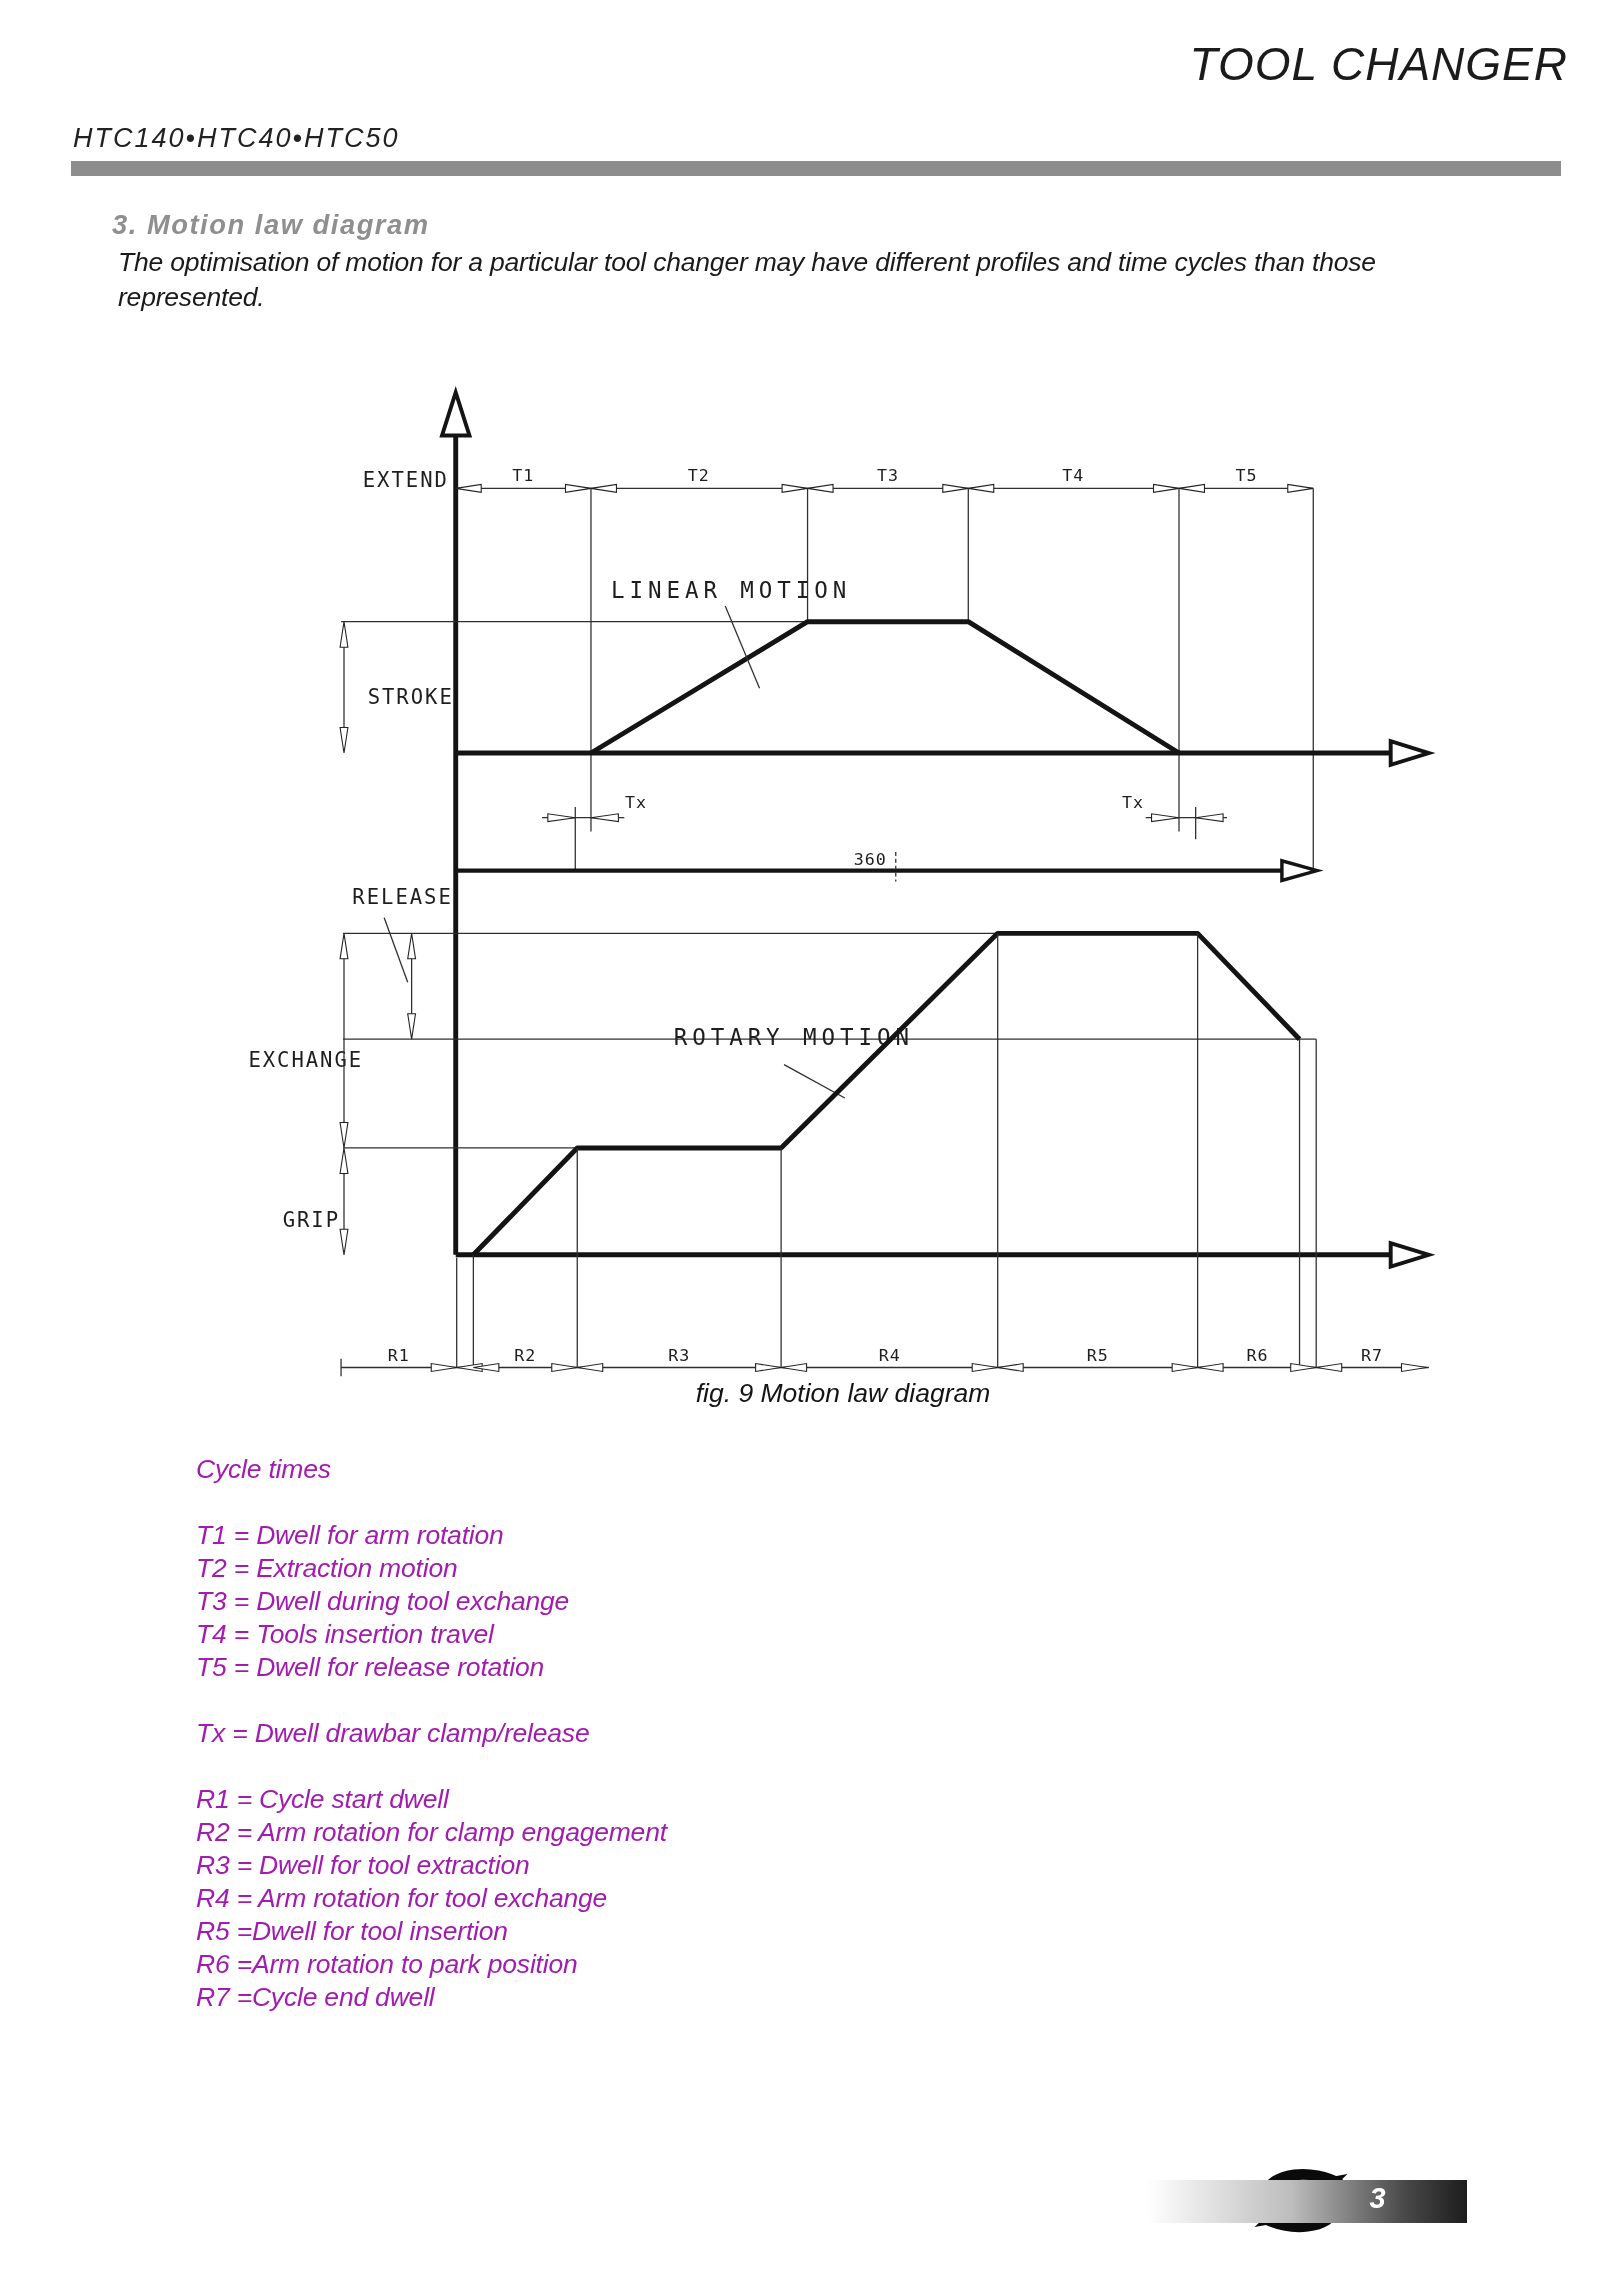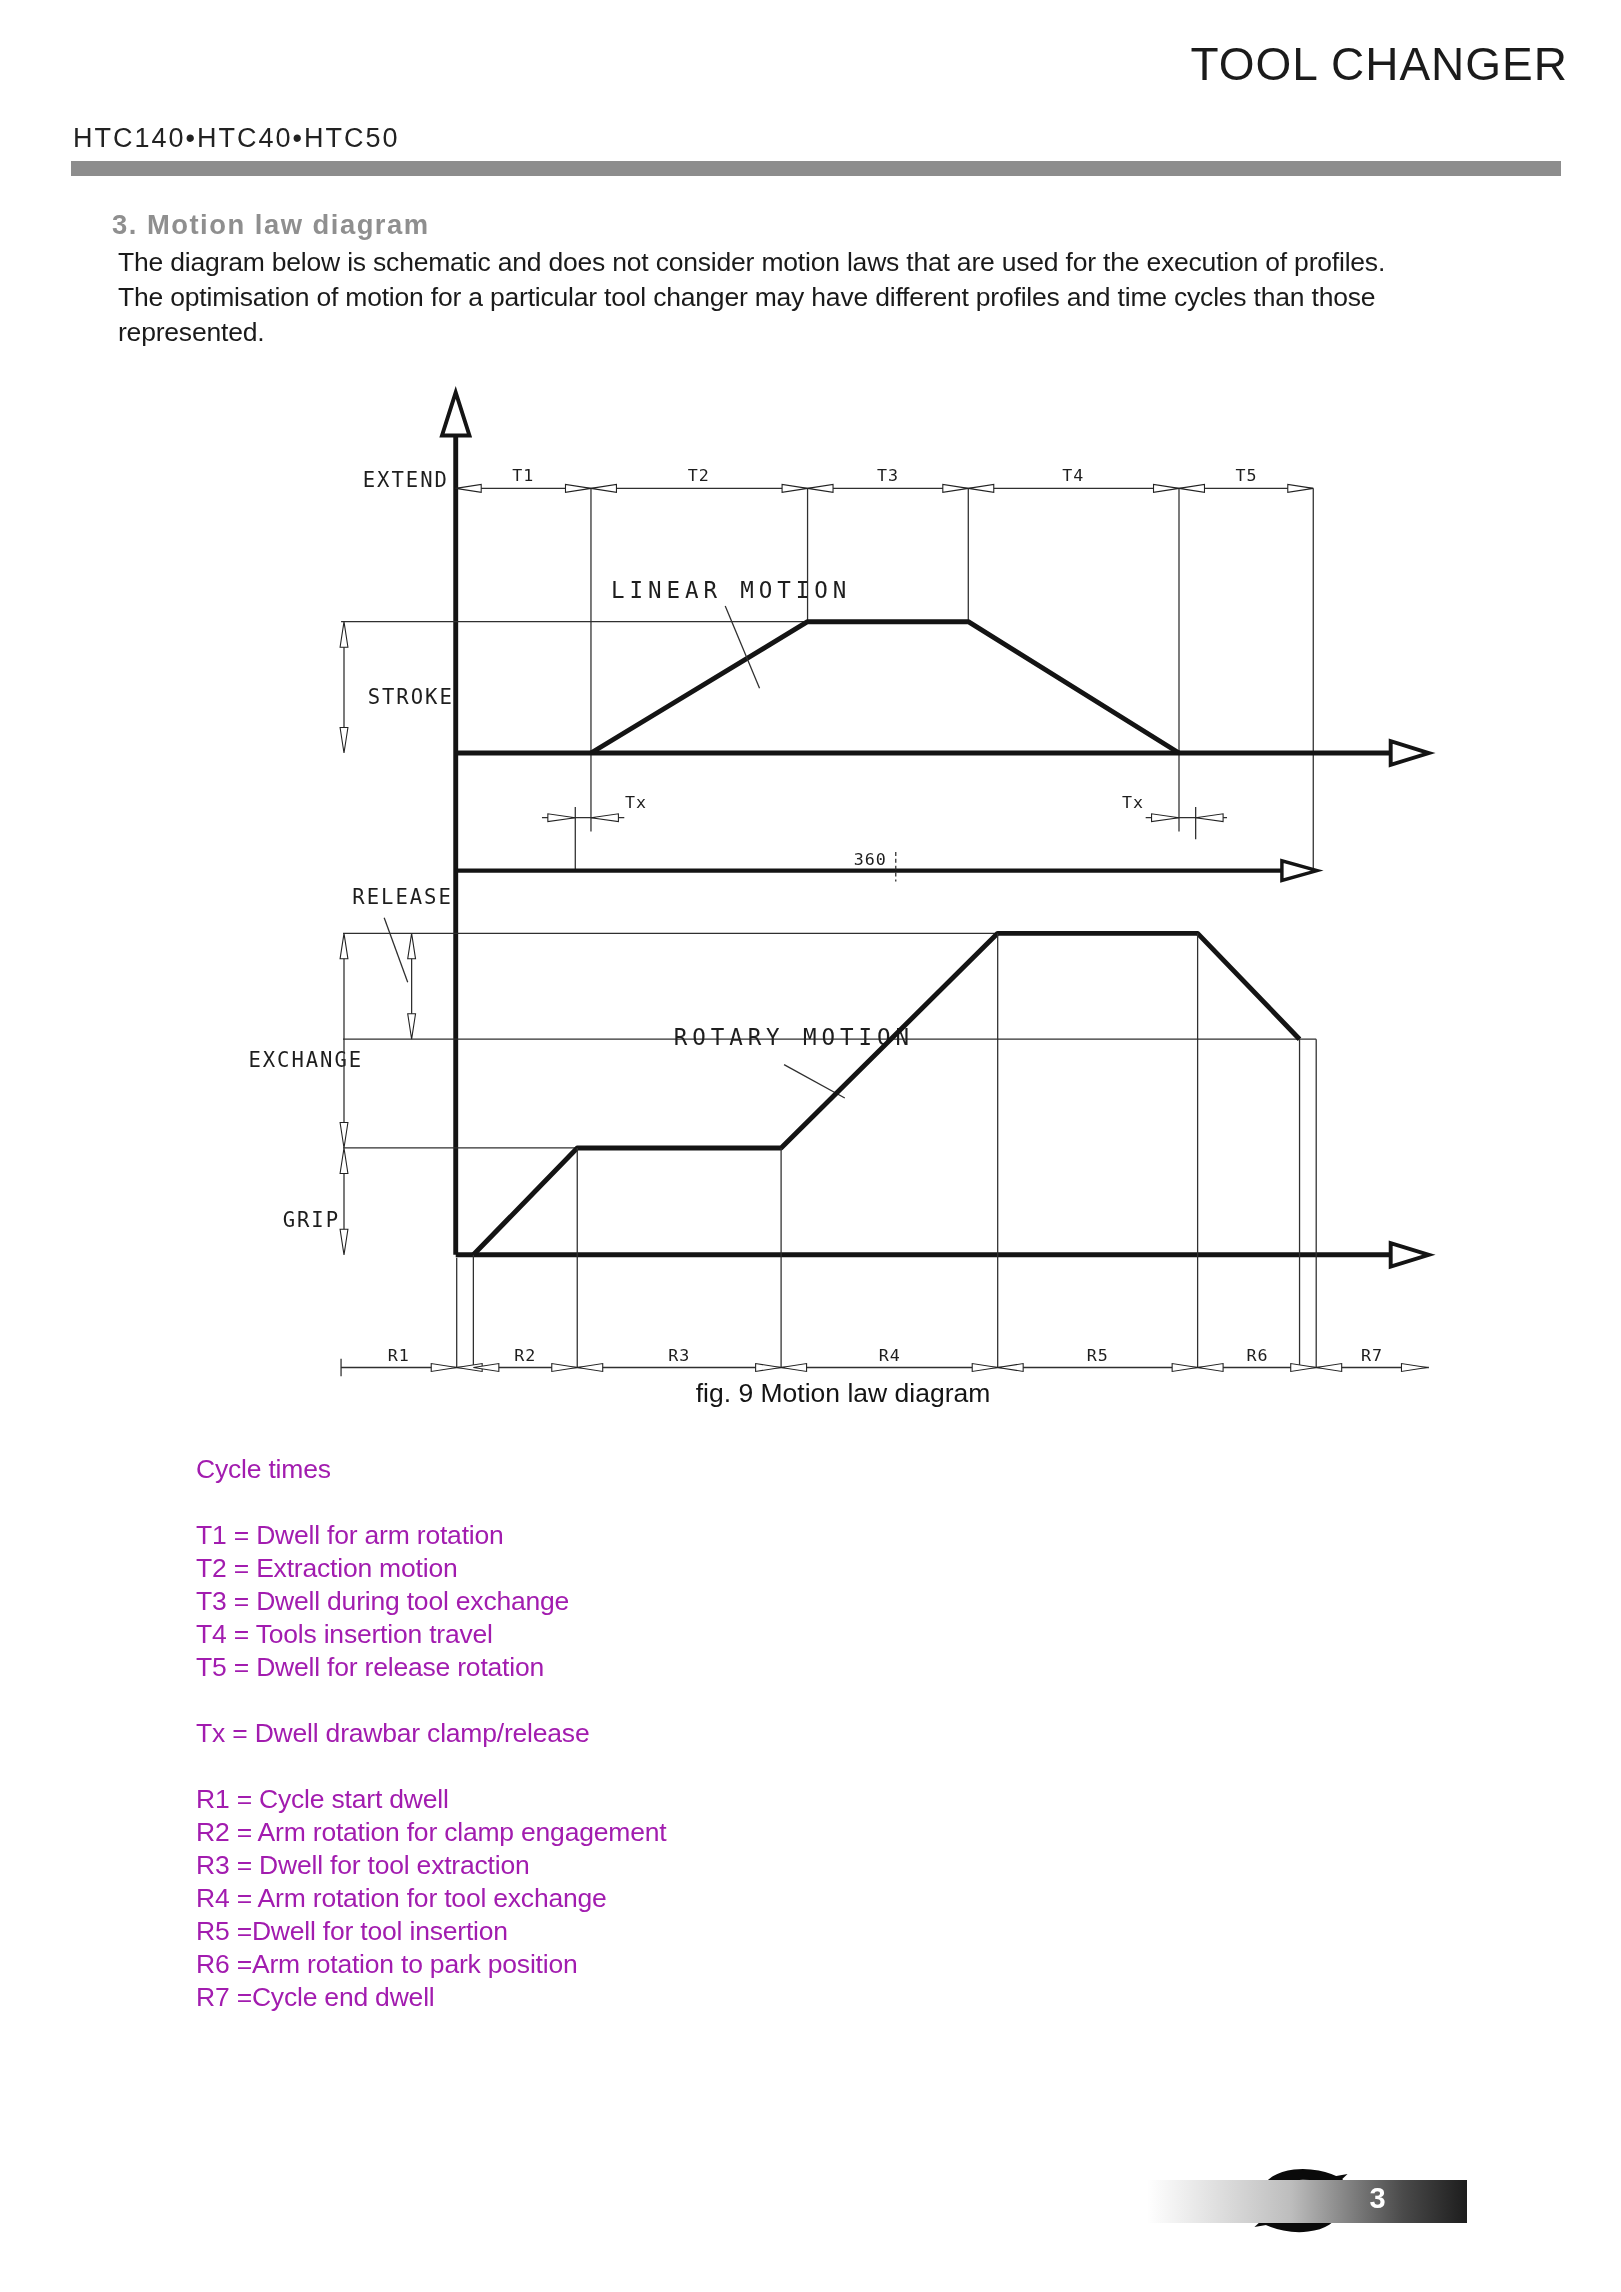--- a/index.html
+++ b/index.html
@@ -1,18 +1,18 @@
 <!DOCTYPE html>
 <html><head>
 <meta charset="utf-8">
 <style>
   html,body{margin:0;padding:0;background:#e8e8e8;}
   .page{position:relative;width:1621px;height:2293px;background:#ffffff;margin:0 auto;
         font-family:"Liberation Sans",sans-serif;color:#1c1c1c;overflow:hidden;}
-  .abs{position:absolute;}
+  .abs{position:absolute;font-style:italic;}
   .doc-title{left:0;top:37px;width:1568px;text-align:right;font-size:46px;letter-spacing:1px;color:#1b1b1b;}
   .models{left:73px;top:123px;font-size:27px;letter-spacing:2px;color:#222;}
   .rule{left:71px;top:161px;width:1490px;height:14.7px;background:#8d8d8d;}
   .sec-head{left:112px;top:209px;font-size:27.4px;font-weight:bold;letter-spacing:1.5px;color:#8f8f8f;}
   .para{left:118px;top:245px;width:1392px;font-size:26.5px;line-height:35px;letter-spacing:-0.2px;color:#1a1a1a;}
   .caption{left:549px;top:1378px;width:588px;text-align:center;font-size:26.5px;color:#141414;}
   .legend{left:196px;top:1453px;font-size:26.5px;line-height:33px;letter-spacing:-0.2px;color:#a21caf;}
   .legend div{height:33px;}
   .footer-bar{left:1147px;top:2180px;width:320px;height:43px;
               background:linear-gradient(to right,#ffffff 0%,#bdbdbd 45%,#4a4a4a 80%,#1d1d1d 100%);}
@@ -31,21 +31,20 @@
 <body>
 
 <div class="page">
 
   <div class="abs doc-title">TOOL CHANGER</div>
   <div class="abs models">HTC140•HTC40•HTC50</div>
   <div class="abs rule"></div>
 
   <div class="abs sec-head">3. Motion law diagram</div>
   <div class="abs para">
-    <div>The diagram below is schematic and does not consider motion laws that are used for the execution of profiles.</div>
     <div>The optimisation of motion for a particular tool changer may have different profiles and time cycles than those</div>
     <div>represented.</div>
   </div>
 
   <svg width="1621" height="2293" viewBox="0 0 1654 2339">
 
     <line class="thick" x1="465" y1="443" x2="465" y2="1280"></line>
     <polygon class="bigarr" points="465,400 451,444 479,444"></polygon>
 
     <line class="thin" x1="465" y1="498" x2="1340" y2="498"></line>

